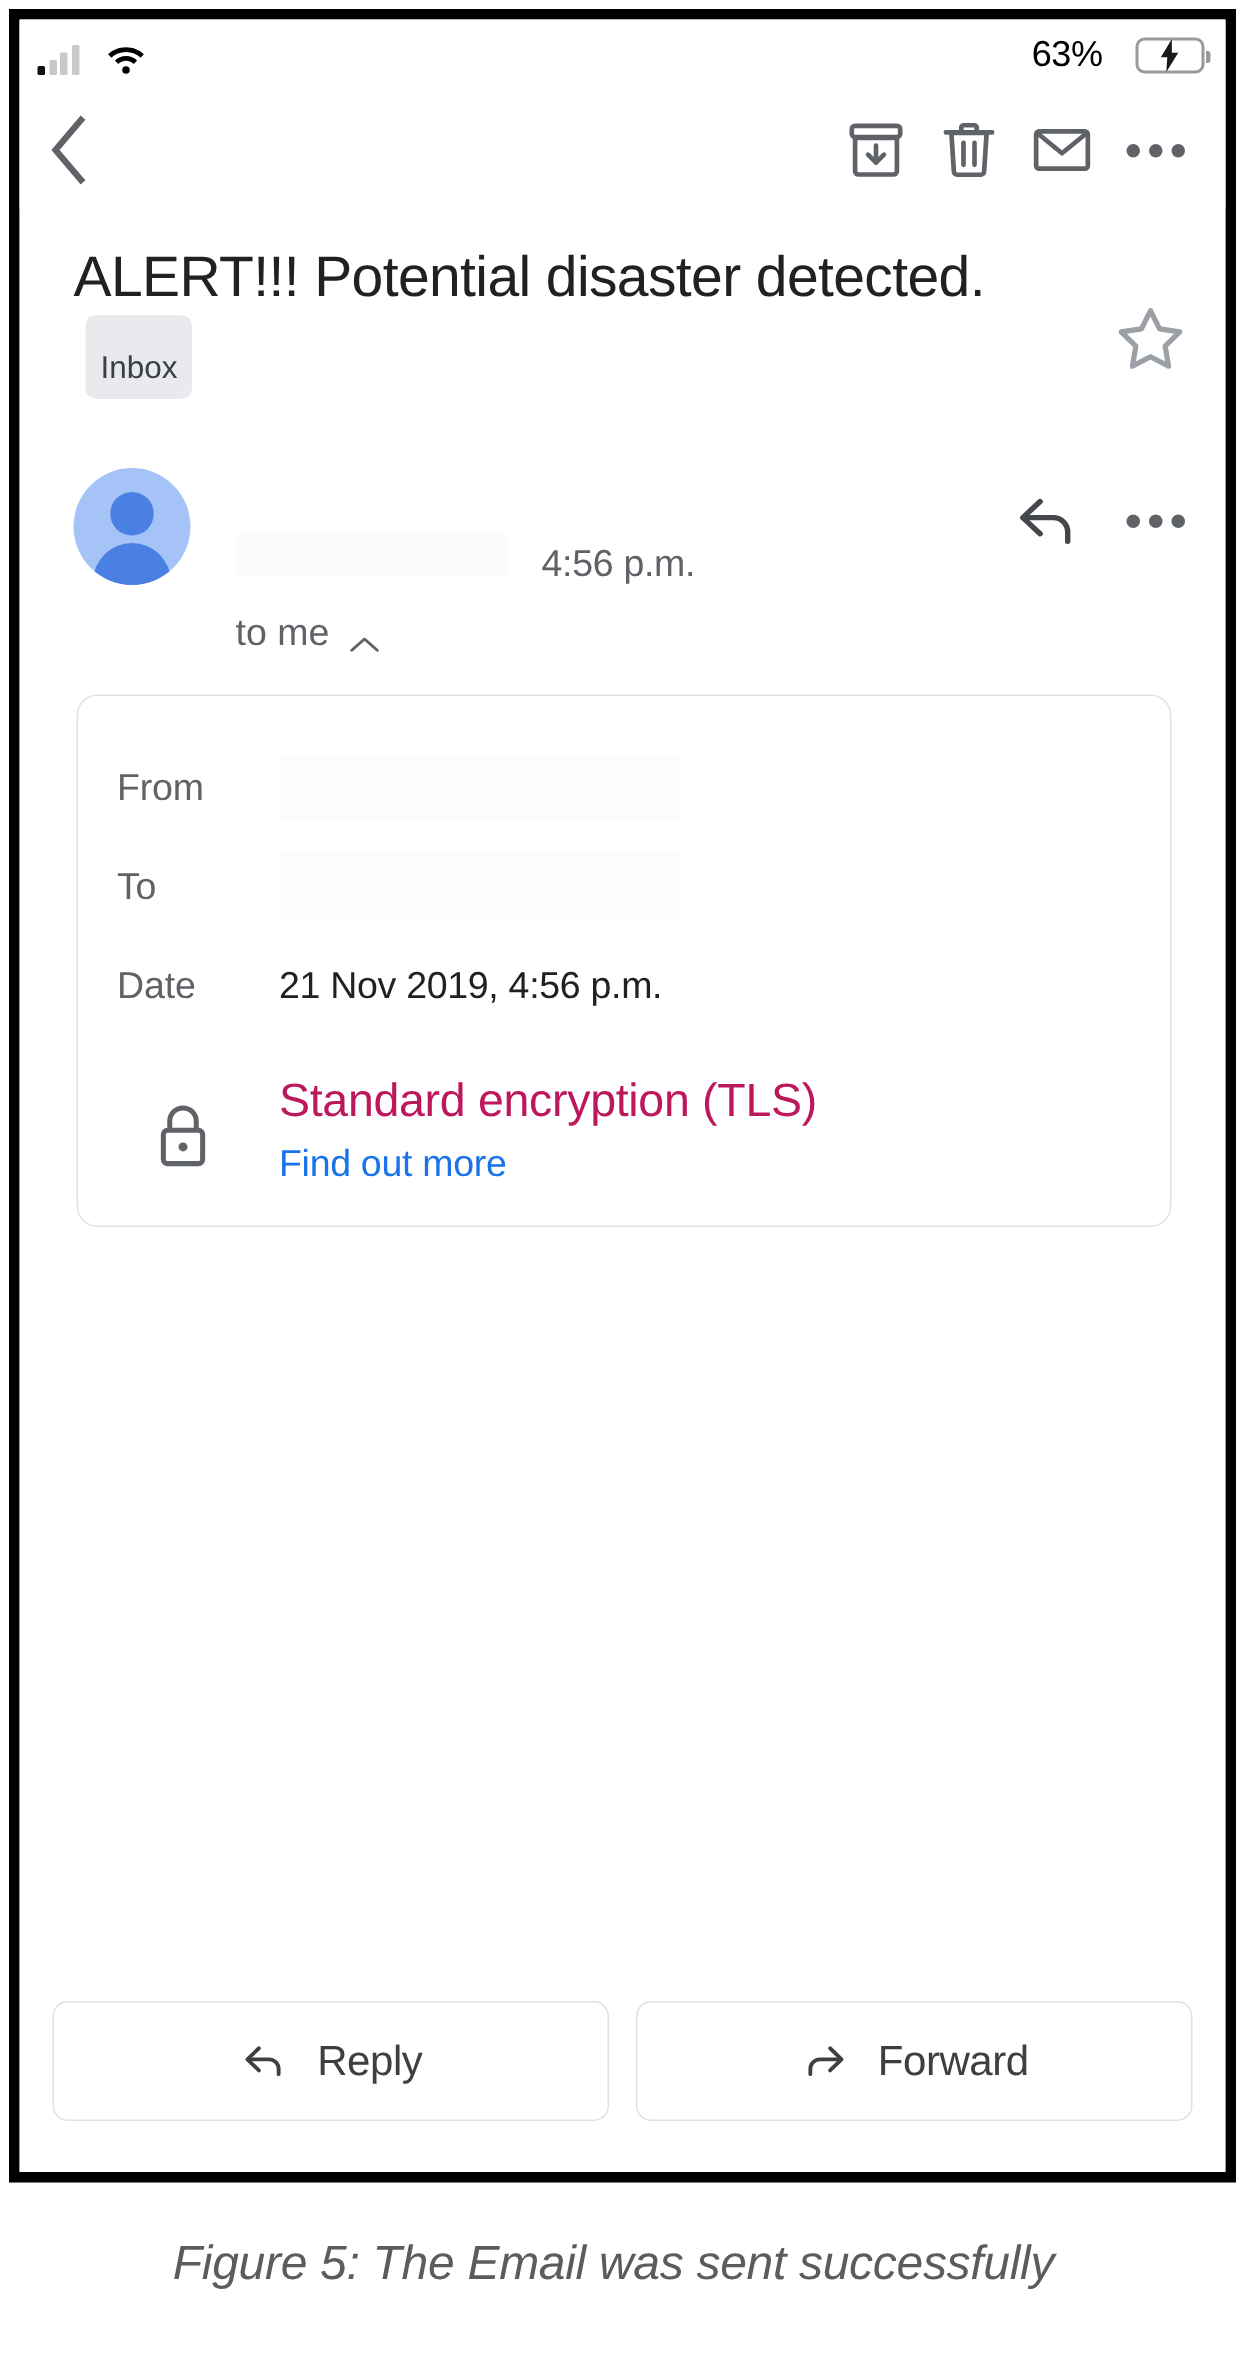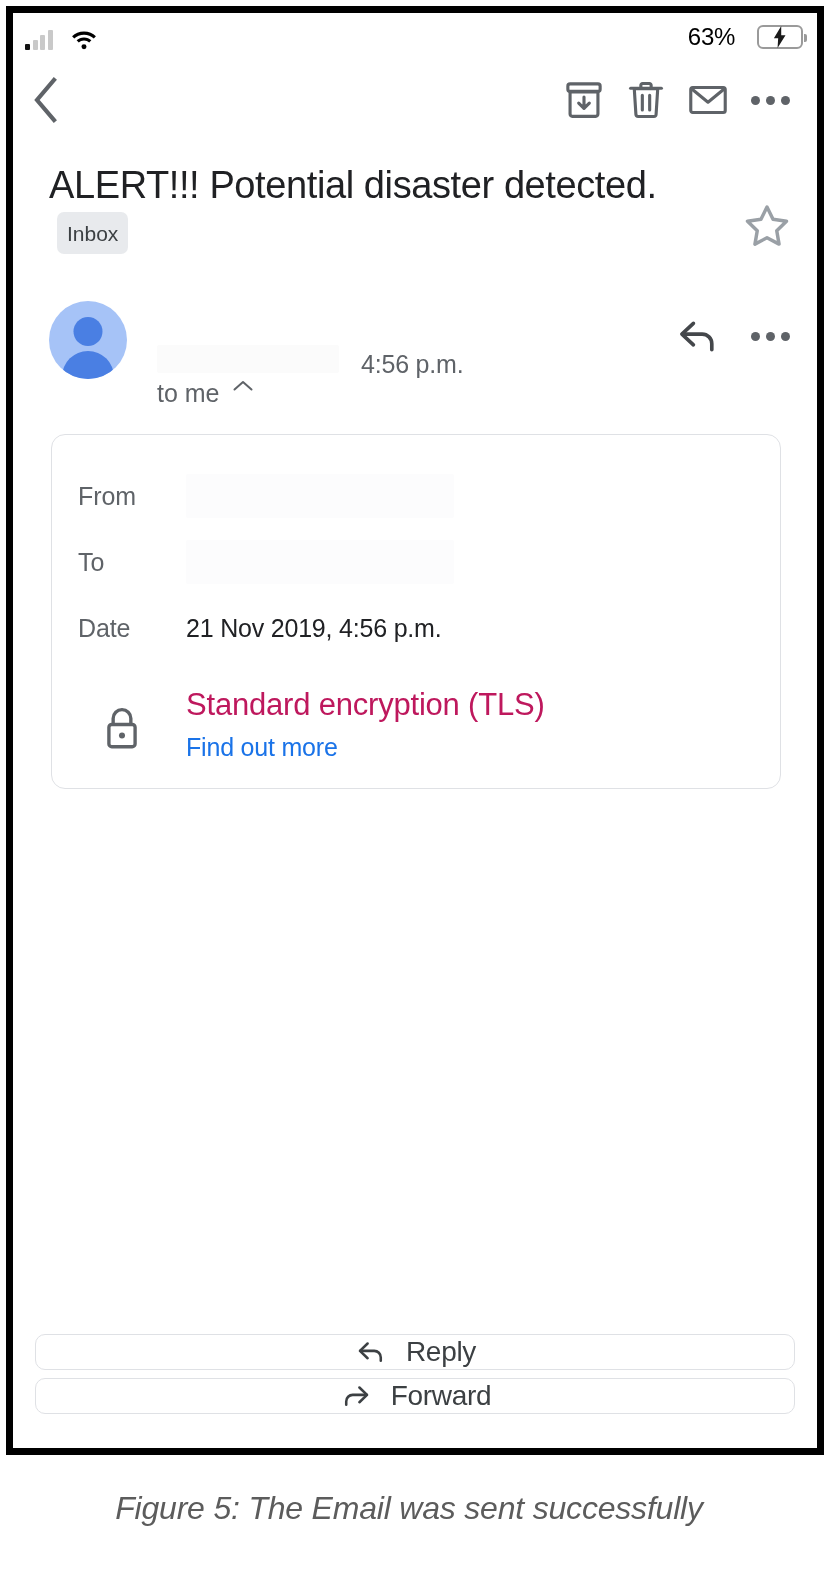--- a/index.html
+++ b/index.html
@@ -184,21 +184,21 @@
     font-weight: 400;
     letter-spacing: -0.4px;
     padding-right: 10px;
   }
   .inbox-chip {
     display: inline-block;
     background: #e8eaed;
     color: #3c4043;
     font-size: 21px;
     line-height: 1;
-    padding: 11px 10px 10px;
+    padding: 25px 10px 10px;
     border-radius: 7px;
     vertical-align: 6px;
     margin-left: 8px;
     letter-spacing: 0;
   }
   .star-btn {
     width: 64px;
     height: 64px;
     display: flex;
     align-items: center;
@@ -262,22 +262,23 @@
     border-radius: 2px;
   }
   .sender-time {
     font-size: 25px;
     color: #5f6368;
     margin-left: 22px;
     letter-spacing: -0.2px;
   }
   .to-me {
     display: flex;
-    align-items: flex-start;
+    align-items: flex-end;
     gap: 12px;
+    margin-top: 18px;
     font-size: 25px;
     color: #5f6368;
     cursor: pointer;
     width: fit-content;
   }
 
   .sender-actions {
     display: flex;
     align-items: center;
     gap: 14px;
@@ -358,23 +359,22 @@
     letter-spacing: -0.3px;
   }
 
   
   .bottom-actions {
     position: absolute;
     left: 0;
     right: 0;
     bottom: 34px;
     display: flex;
-    gap: 8px;
+    gap: 18px;
     padding: 0 22px;
-    flex-direction: column;
   }
   .action-btn {
     flex: 1;
     height: 80px;
     border: 1.5px solid #dfe1e5;
     border-radius: 10px;
     background: #ffffff;
     display: flex;
     align-items: center;
     justify-content: center;

